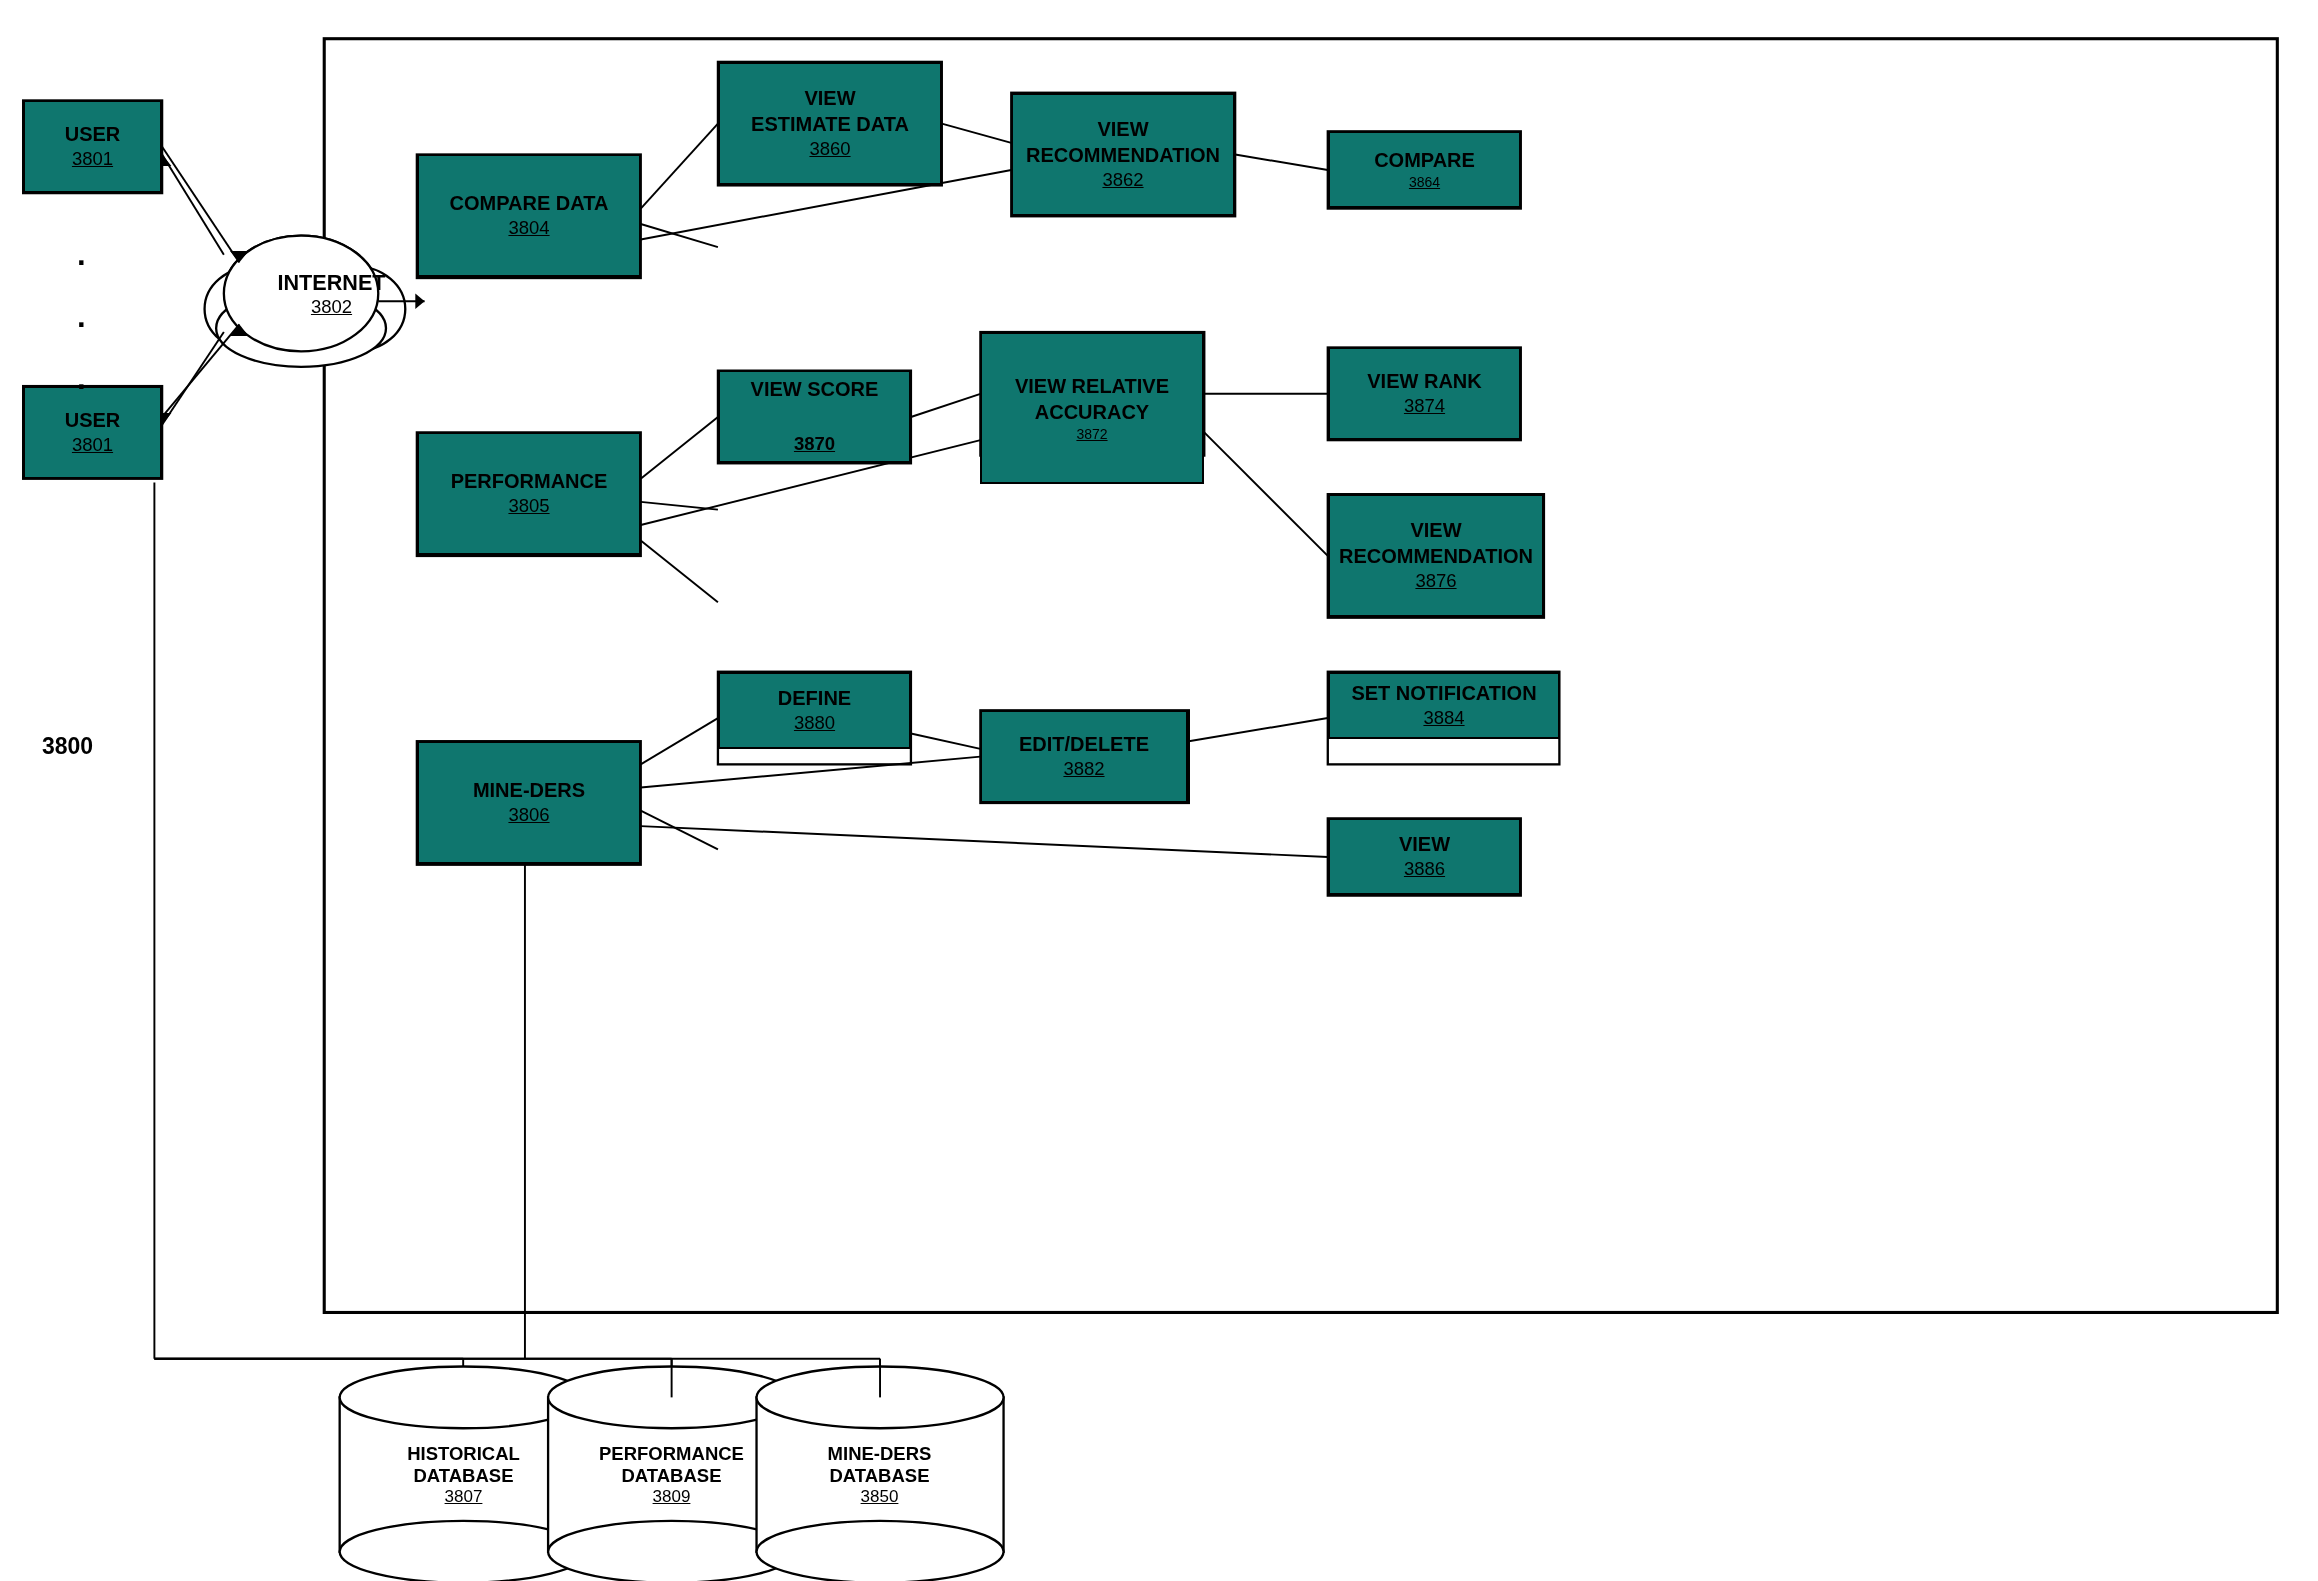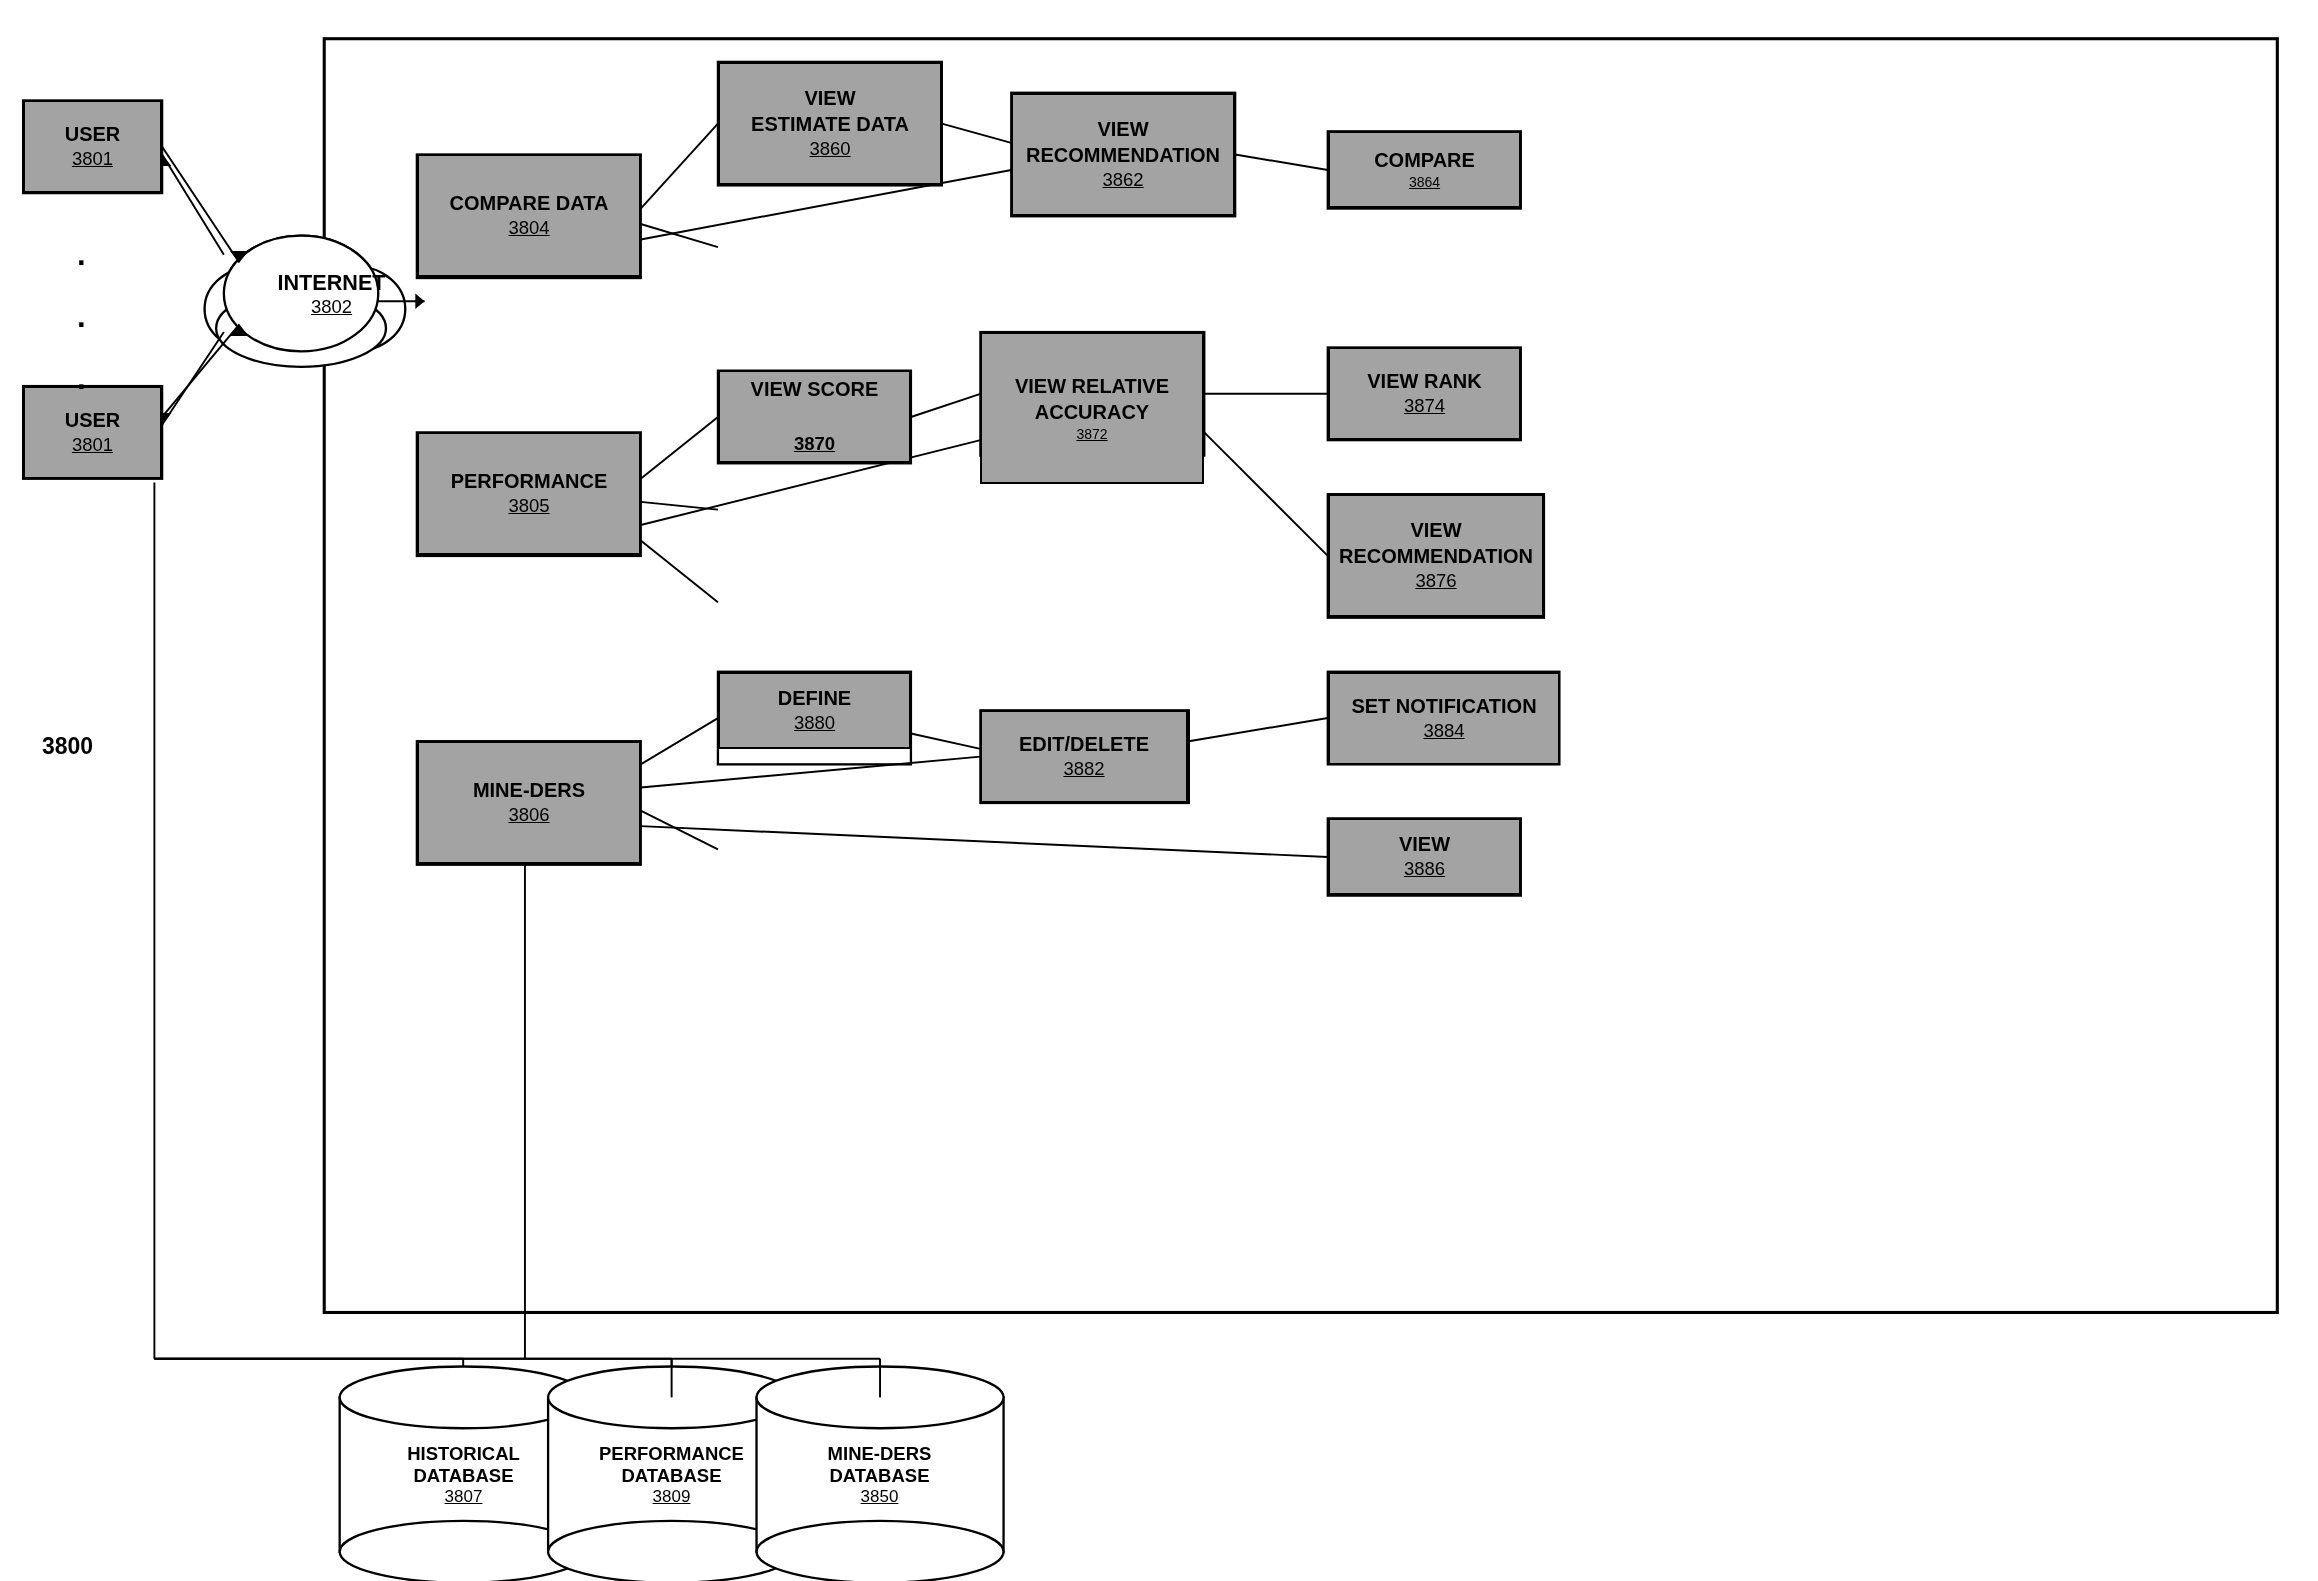--- a/index.html
+++ b/index.html
@@ -15,21 +15,21 @@
     .diagram-container {
       position: absolute;
       top: 0; left: 0;
       width: 2319px;
       height: 1582px;
     }
 
     .box {
       position: absolute;
       border: 2.3px solid #000;
-      background: #a3a3a3;
+      background: #0f766e;
       display: flex;
       flex-direction: column;
       align-items: center;
       justify-content: center;
       text-align: center;
       font-size: 21.6px;
       font-weight: bold;
       line-height: 1.3;
     }
 
@@ -258,21 +258,21 @@
   <div class="box" style="left:718px; top:672px; width:193px; height:77px; font-size:20px;">
     <span>DEFINE</span>
     <span class="underline" style="font-size:18.5px; font-weight:normal;">3880</span>
   </div>
 
   <div class="box" style="left:980px; top:710px; width:208px; height:93px; font-size:20px;">
     <span>EDIT/DELETE</span>
     <span class="underline" style="font-size:18.5px; font-weight:normal;">3882</span>
   </div>
 
-  <div class="box" style="left:1328px; top:672px; width:232px; height:93px; font-size:20px;">
+  <div class="box" style="left:1328px; top:672px; width:232px; height:67px; font-size:20px;">
     <span>SET NOTIFICATION</span>
     <span class="underline" style="font-size:18.5px; font-weight:normal;">3884</span>
   </div>
 
   <div class="box" style="left:1328px; top:818px; width:193px; height:77px; font-size:20px;">
     <span>VIEW</span>
     <span class="underline" style="font-size:18.5px; font-weight:normal;">3886</span>
   </div>
 
   <div style="position:absolute; left:340px; top:1443px; width:247px; text-align:center;">

